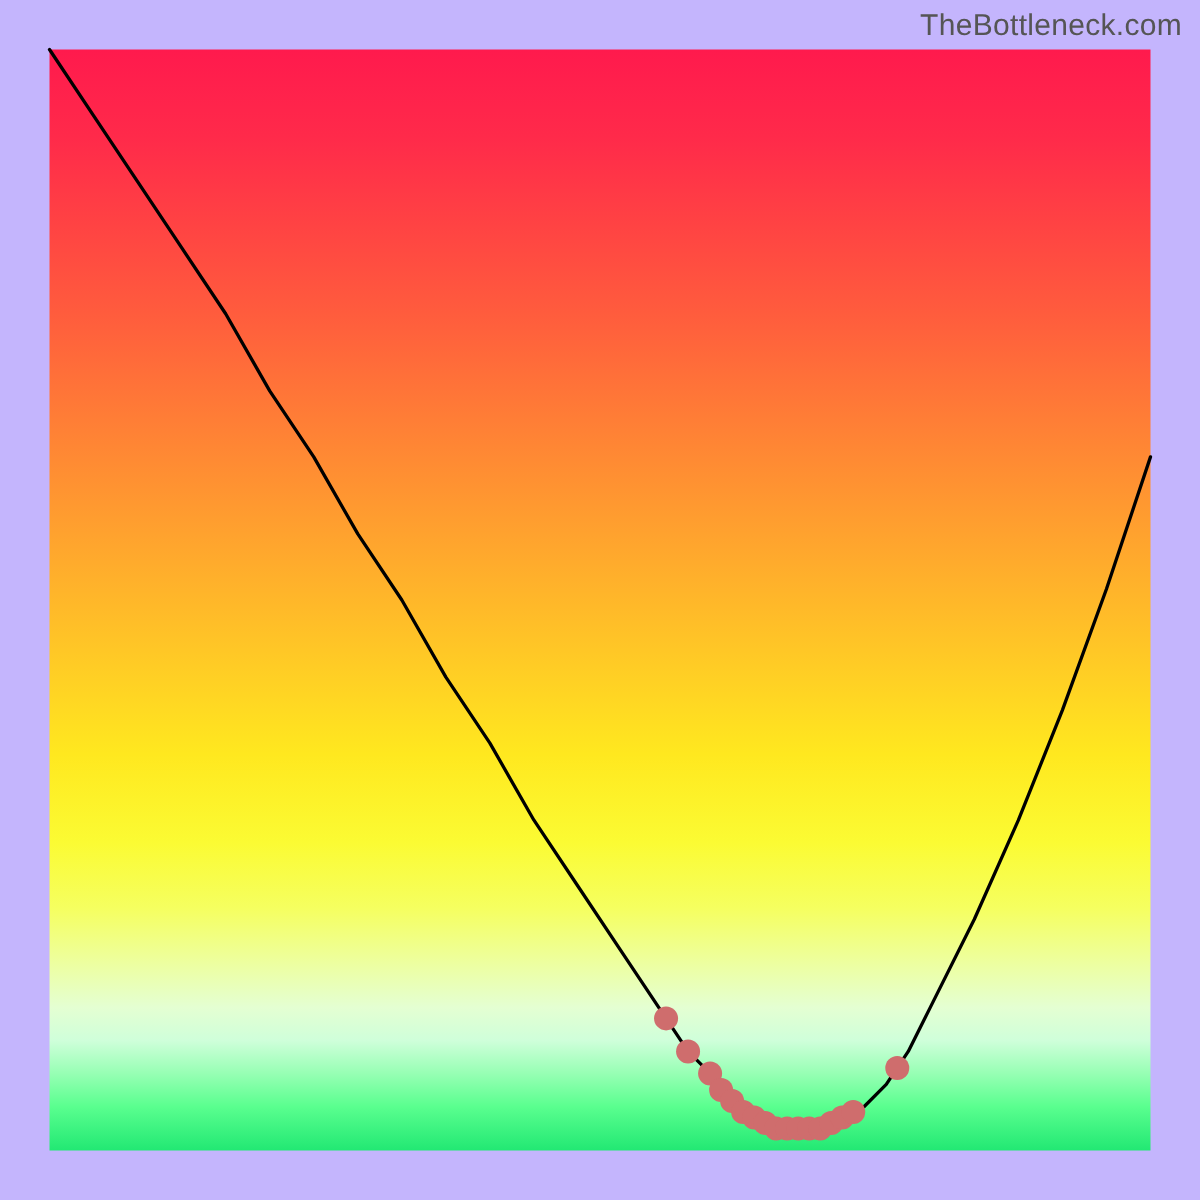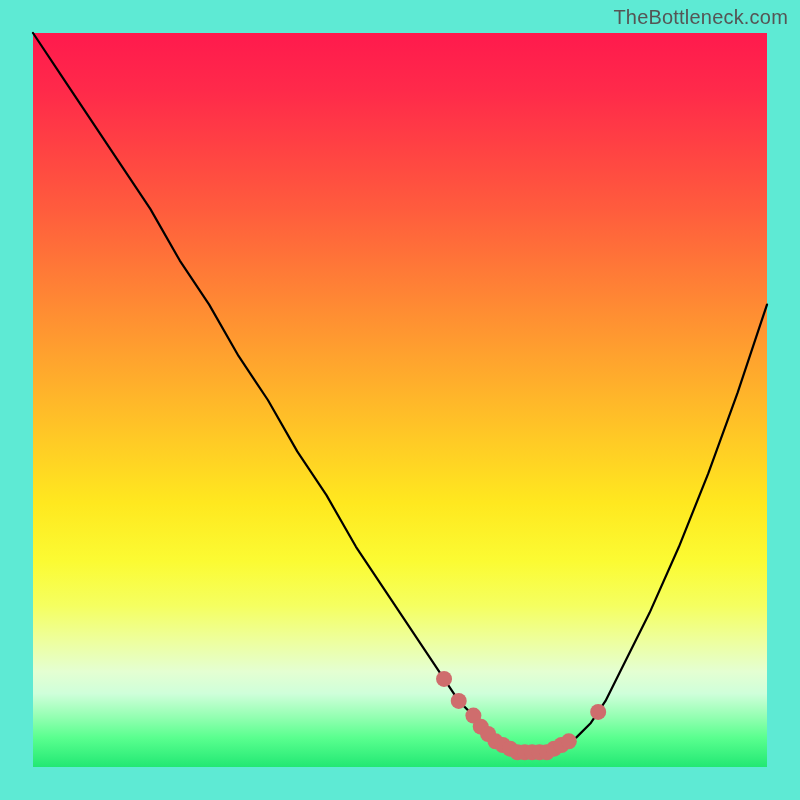--- a/index.html
+++ b/index.html
@@ -8,21 +8,21 @@
     width: 800px;
     height: 800px;
     overflow: hidden;
     background: #000;
     font-family: Arial, Helvetica, sans-serif;
   }
   .frame {
     position: relative;
     width: 800px;
     height: 800px;
-    background: #5eead4;
+    background: #c4b5fd;
   }
   .plot-area {
     position: absolute;
     left: 33px;
     top: 33px;
     width: 734px;
     height: 734px;
     background: linear-gradient(to bottom,
       #ff1a4d 0%,
       #ff2a4a 8%,

